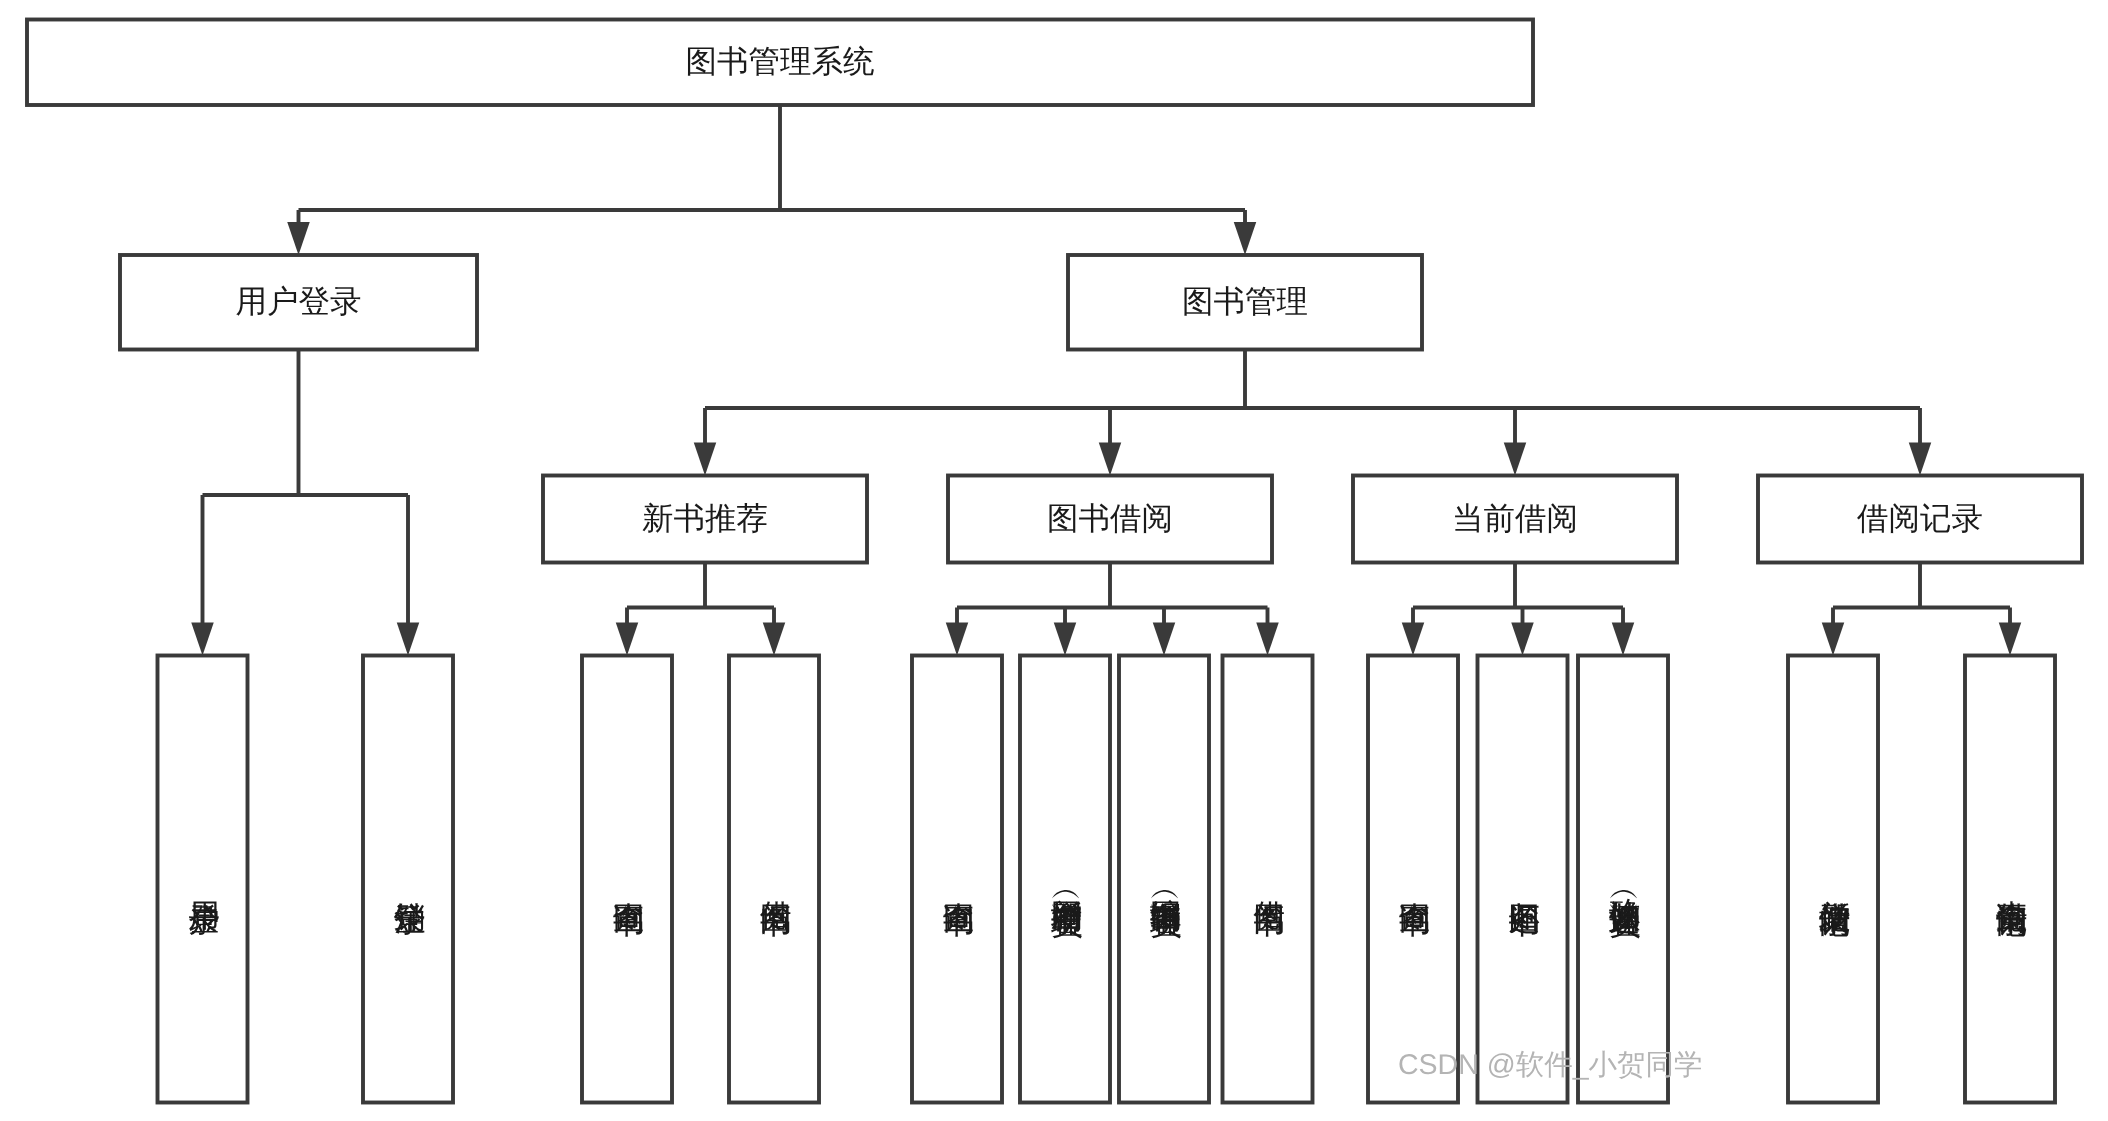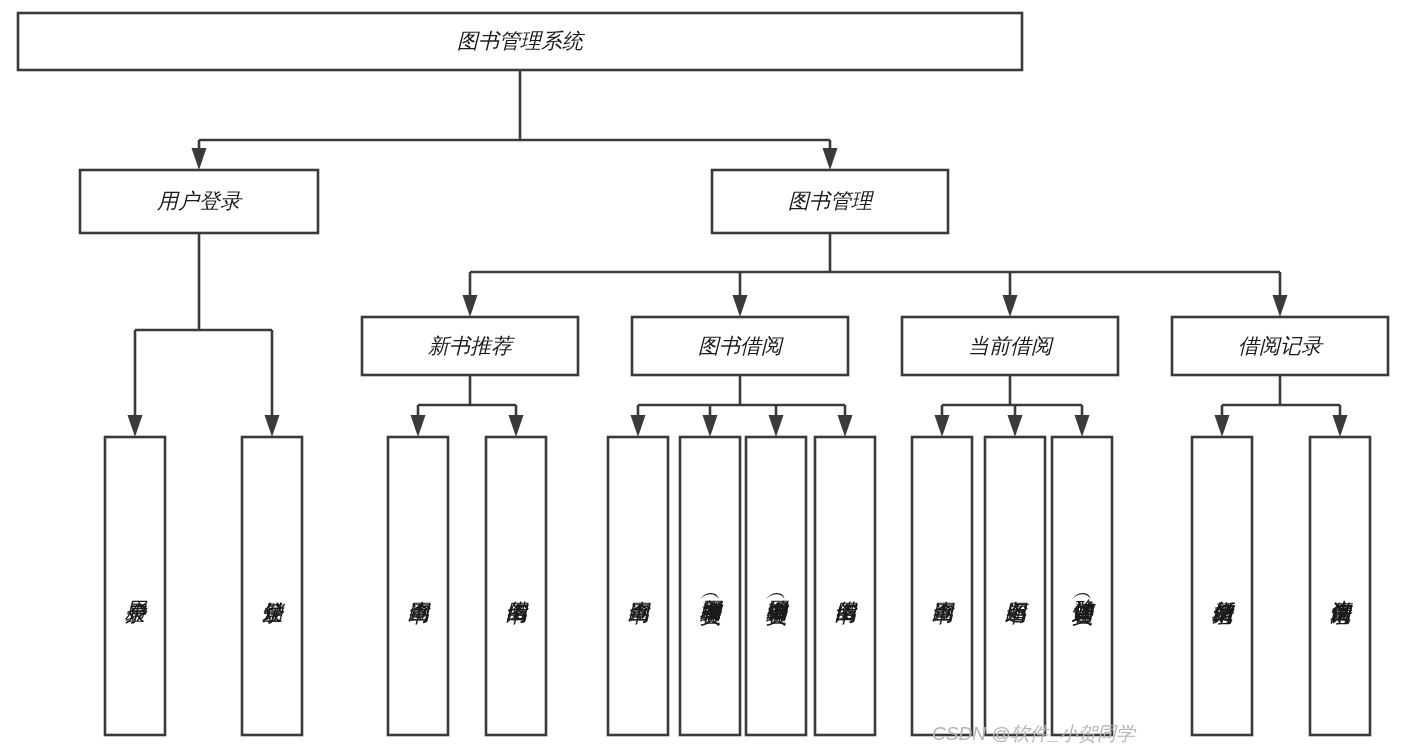--- a/index.html
+++ b/index.html
@@ -13,21 +13,20 @@
     font-family: "Liberation Sans", "DejaVu Sans", sans-serif;
     position: relative;
     overflow: hidden;
   }
   #diagram-root {
     position: absolute;
     left: 0;
     top: 0;
     width: 1147px;
     height: 747px;
-    font-style: italic;
   }
   svg.diagram-canvas {
     display: block;
     width: 1405px;
     height: 747px;
   }
   .node-rect {
     fill: #ffffff;
     stroke: #3a3a3a;
     stroke-width: 2.6;
@@ -60,21 +59,21 @@
     writing-mode: vertical-rl;
     text-orientation: upright;
     letter-spacing: 1px;
     text-align: center;
     white-space: nowrap;
     pointer-events: none;
   }
   .watermark {
     position: absolute;
     right: 12px;
-    bottom: 0;
+    bottom: 24px;
     font-family: "Liberation Sans", "DejaVu Sans", sans-serif;
     font-size: 19px;
     color: #b4b4b4;
     white-space: nowrap;
     pointer-events: none;
   }
 </style>
 </head>
 <body>
 

